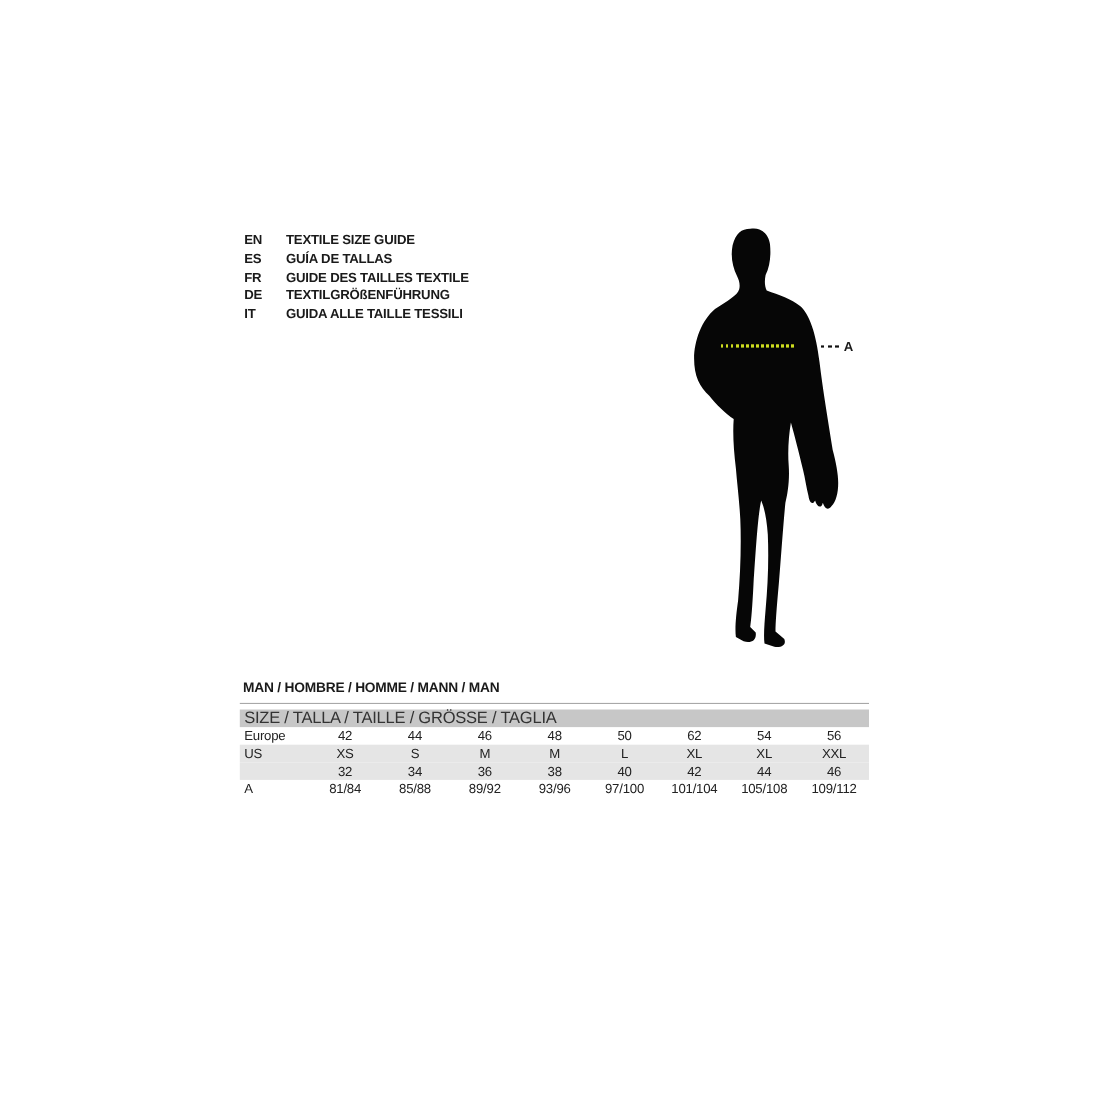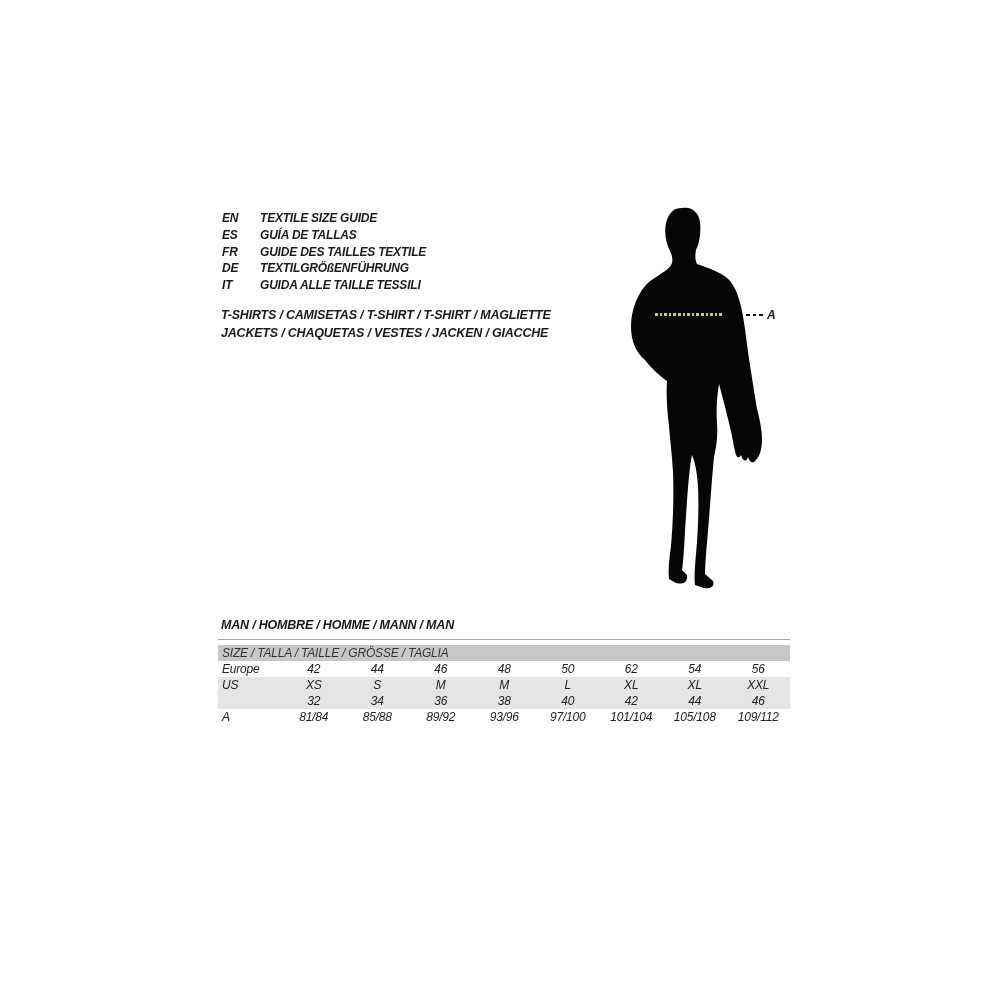--- a/index.html
+++ b/index.html
@@ -1,40 +1,39 @@
 <!DOCTYPE html>
 <html><head>
 <meta charset="utf-8">
 <style>
   html,body{margin:0;padding:0;background:#ffffff;}
   .canvas{
     position:relative;width:1000px;height:1000px;background:#ffffff;
     font-family:"Liberation Sans",sans-serif;color:#1a1a1a;overflow:hidden;
     letter-spacing:-0.2px;
-    font-style:italic;
   }
   
   .lang-list{position:absolute;left:222px;top:210px;font-size:12px;font-weight:bold;}
   .lang-row{display:flex;height:16.8px;line-height:16.8px;}
   .lang-code{width:38px;}
   
   .categories{position:absolute;left:221px;top:306px;font-size:12.5px;font-weight:bold;line-height:18px;}
   
   .man-svg{position:absolute;left:612px;top:205px;}
   .dash-yellow{position:absolute;left:655px;top:313px;width:68px;height:3px;
     background:repeating-linear-gradient(90deg,#cddc1e 0 2.6px,transparent 2.6px 4.6px);}
   .dash-black{position:absolute;left:746px;top:314px;width:17px;height:2px;
     background:repeating-linear-gradient(90deg,#111 0 3.5px,transparent 3.5px 6.5px);}
   .measure-a{position:absolute;left:767px;top:308px;font-size:12px;font-weight:bold;}
   
   .section-title{position:absolute;left:221px;top:618px;font-size:12.5px;font-weight:bold;}
   
   .size-table{position:absolute;left:218px;top:639px;width:572px;}
   .table-topline{height:1px;background:#a8a8a8;margin-bottom:5px;}
-  .table-header{height:16px;line-height:16px;background:#c7c7c7;color:#333;font-size:12px;padding-left:4px;}
+  .table-header{height:16px;line-height:16px;background:#c7c7c7;color:#333;font-size:15px;padding-left:4px;}
   .t-row{display:flex;height:16px;line-height:16px;font-size:12px;color:#222;}
   .t-row.band{background:#e5e5e5;}
   .t-label{width:60px;padding-left:4px;}
   .t-cell{flex:1;text-align:center;}
   
   .footnote{position:absolute;left:221px;top:748px;font-size:12px;font-weight:bold;}
 </style>
 </head>
 <body>
 
@@ -56,24 +55,20 @@
     <div class="lang-row">
       <span class="lang-code">DE</span>
       <span class="lang-text">TEXTILGRÖßENFÜHRUNG</span>
     </div>
     <div class="lang-row">
       <span class="lang-code">IT</span>
       <span class="lang-text">GUIDA ALLE TAILLE TESSILI</span>
     </div>
   </div>
 
-  <div class="categories">
-    <div>T-SHIRTS / CAMISETAS / T-SHIRT / T-SHIRT / MAGLIETTE</div>
-    <div>JACKETS / CHAQUETAS / VESTES / JACKEN / GIACCHE</div>
-  </div>
 
   <svg class="man-svg" width="160" height="390" viewBox="0 0 160 390">
     <path fill="#060606" d="
       M70,3
       C80,1 87,8 88,17 C89,27 88,37 84,45
       C83,50 83,55 85,59
       C96,63 108,67 115,73
       C124,80 130,99 133,124
       C136,149 141,179 145,204
       C148,215 150,226 150,234

